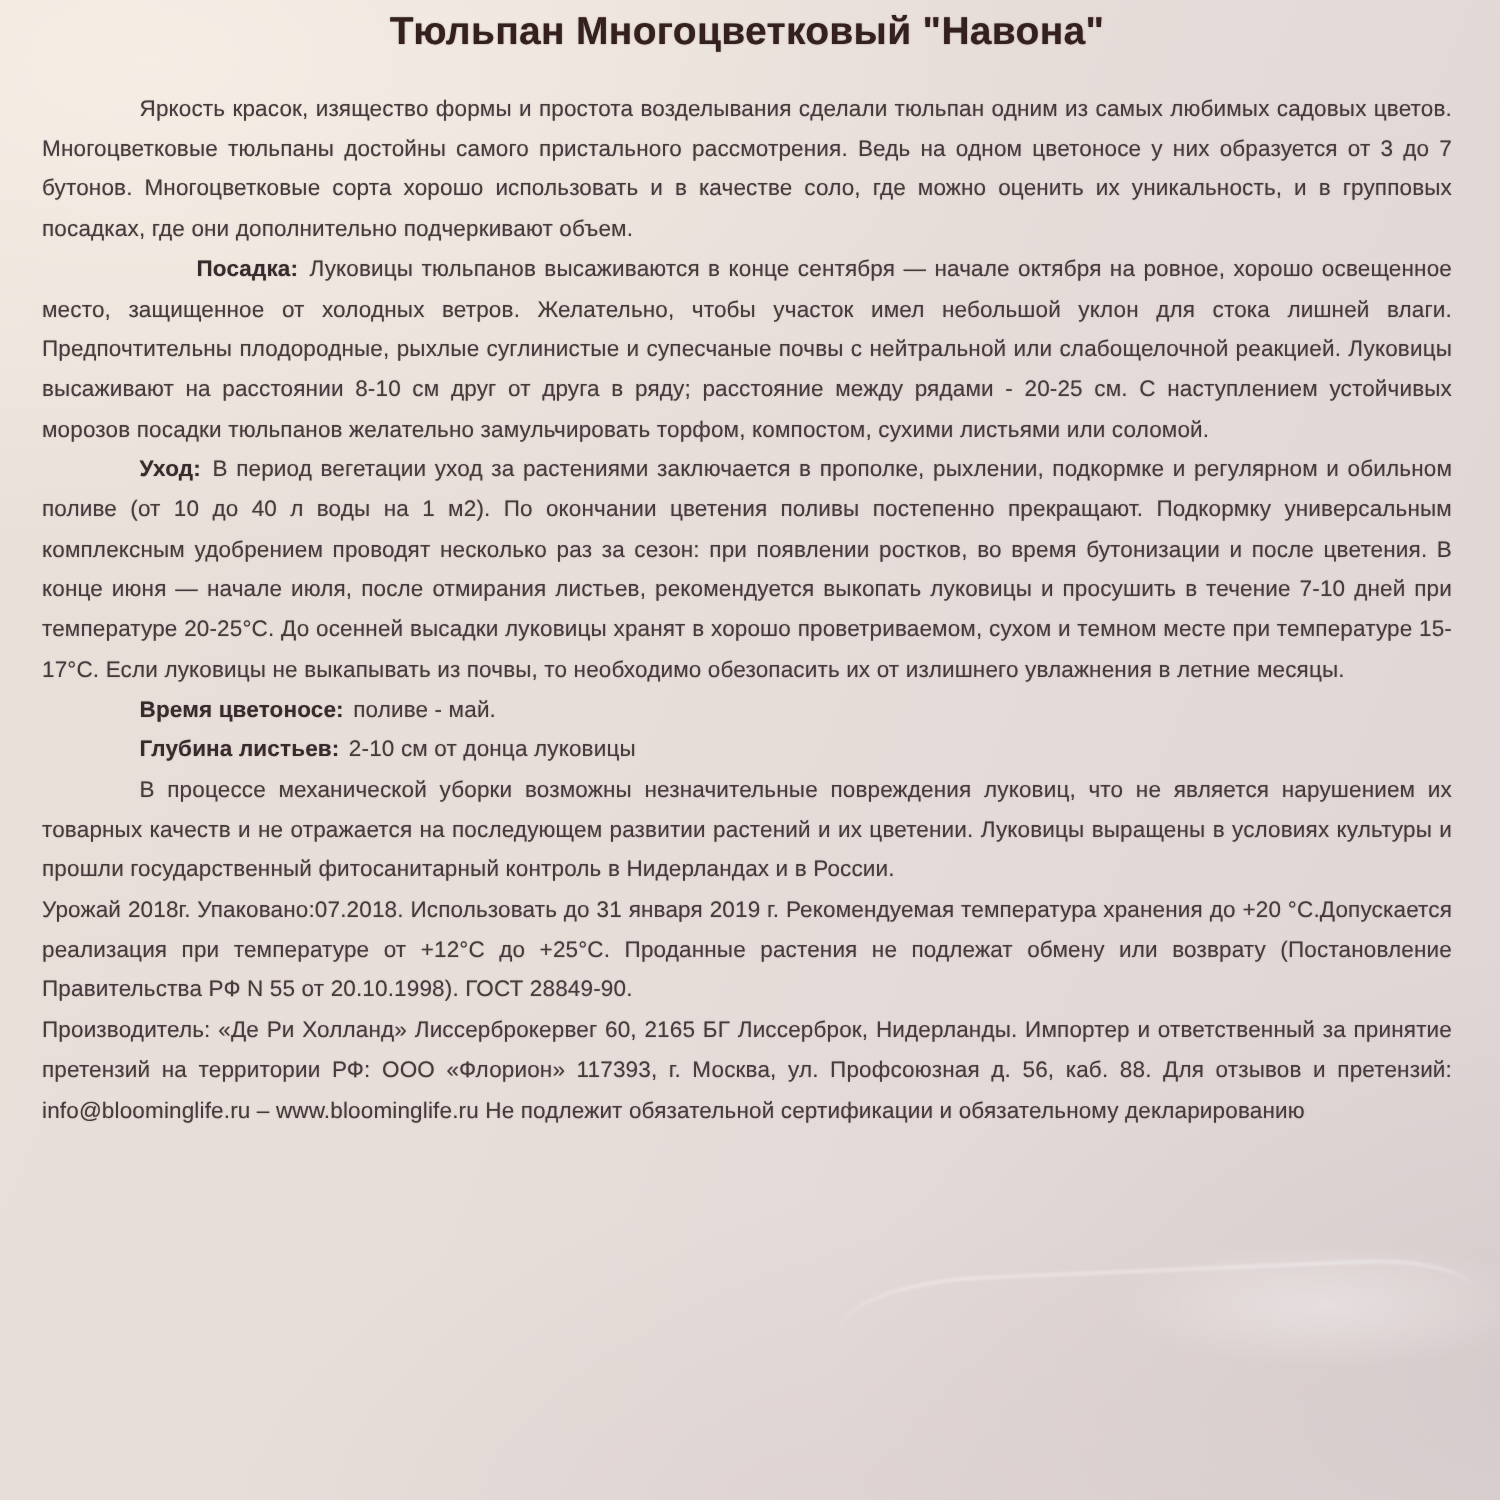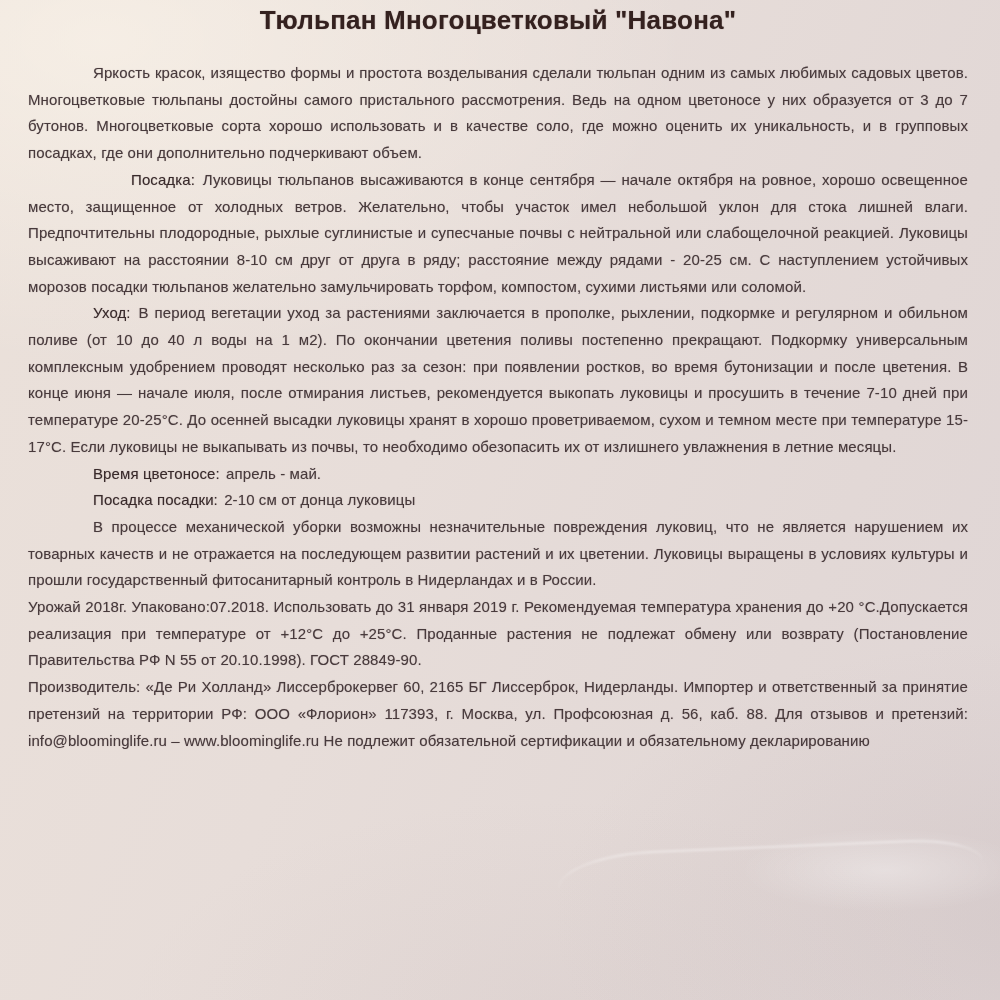--- a/index.html
+++ b/index.html
@@ -48,21 +48,21 @@
     line-height: 26.7px;
     letter-spacing: 0.1px;
     text-align: justify;
     text-indent: 65px;
     color: var(--ink);
     text-shadow: 0 0 1px rgba(72,58,60,0.4);
   }
   p.para.indent-lg { text-indent: 103px; }
   p.para.noindent { text-indent: 0; }
   .lead {
-    font-weight: 400;
+    font-weight: 700;
     color: var(--lead-ink);
     margin-right: 2px;
     margin-top: 20px;
   }
   .lead:empty { margin-right: 0; }
   
   .crease-line {
     position: absolute;
     left: 558px; top: 846px;
     width: 424px; height: 34px;
@@ -88,23 +88,23 @@
   <div class="content">
 
     <h1 class="title">Тюльпан Многоцветковый "Навона"</h1>
 
     <p class="para"><b class="lead"></b><span>Яркость красок, изящество формы и простота возделывания сделали тюльпан одним из самых любимых садовых цветов. Многоцветковые тюльпаны достойны самого пристального рассмотрения. Ведь на одном цветоносе у них образуется от 3 до 7 бутонов. Многоцветковые сорта хорошо использовать и в качестве соло, где можно оценить их уникальность, и в групповых посадках, где они дополнительно подчеркивают объем.</span></p>
 
     <p class="para indent-lg"><b class="lead">Посадка:</b><span> Луковицы тюльпанов высаживаются в конце сентября — начале октября на ровное, хорошо освещенное место, защищенное от холодных ветров. Желательно, чтобы участок имел небольшой уклон для стока лишней влаги. Предпочтительны плодородные, рыхлые суглинистые и супесчаные почвы с нейтральной или слабощелочной реакцией. Луковицы высаживают на расстоянии 8-10 см друг от друга в ряду; расстояние между рядами - 20-25 см. С наступлением устойчивых морозов посадки тюльпанов желательно замульчировать торфом, компостом, сухими листьями или соломой.</span></p>
 
     <p class="para"><b class="lead">Уход:</b><span> В период вегетации уход за растениями заключается в прополке, рыхлении, подкормке и регулярном и обильном поливе (от 10 до 40 л воды на 1 м2). По окончании цветения поливы постепенно прекращают. Подкормку универсальным комплексным удобрением проводят несколько раз за сезон: при появлении ростков, во время бутонизации и после цветения. В конце июня — начале июля, после отмирания листьев, рекомендуется выкопать луковицы и просушить в течение 7-10 дней при температуре 20-25°С. До осенней высадки луковицы хранят в хорошо проветриваемом, сухом и темном месте при температуре 15-17°С. Если луковицы не выкапывать из почвы, то необходимо обезопасить их от излишнего увлажнения в летние месяцы.</span></p>
 
-    <p class="para"><b class="lead">Время цветоносе:</b><span> апрель - май.</span></p>
+    <p class="para"><b class="lead">Время цветоносе:</b><span> поливе - май.</span></p>
 
-    <p class="para"><b class="lead">Посадка посадки:</b><span> 2-10 см от донца луковицы</span></p>
+    <p class="para"><b class="lead">Глубина листьев:</b><span> 2-10 см от донца луковицы</span></p>
 
     <p class="para"><b class="lead"></b><span>В процессе механической уборки возможны незначительные повреждения луковиц, что не является нарушением их товарных качеств и не отражается на последующем развитии растений и их цветении. Луковицы выращены в условиях культуры и прошли государственный фитосанитарный контроль в Нидерландах и в России.</span></p>
 
     <p class="para noindent"><b class="lead"></b><span>Урожай 2018г. Упаковано:07.2018. Использовать до 31 января 2019 г. Рекомендуемая температура хранения до +20 °С.Допускается реализация при температуре от +12°С до +25°С. Проданные растения не подлежат обмену или возврату (Постановление Правительства РФ N 55 от 20.10.1998). ГОСТ 28849-90.</span></p>
 
     <p class="para noindent"><b class="lead"></b><span>Производитель: «Де Ри Холланд»  Лиссерброкервег  60, 2165 БГ Лиссерброк, Нидерланды. Импортер и ответственный за принятие претензий на территории РФ: ООО «Флорион» 117393, г. Москва, ул. Профсоюзная д. 56, каб. 88. Для отзывов и претензий: info@bloominglife.ru – www.bloominglife.ru Не подлежит обязательной сертификации и обязательному декларированию</span></p>
 
   </div>
 
   <div class="crease-line"></div>

